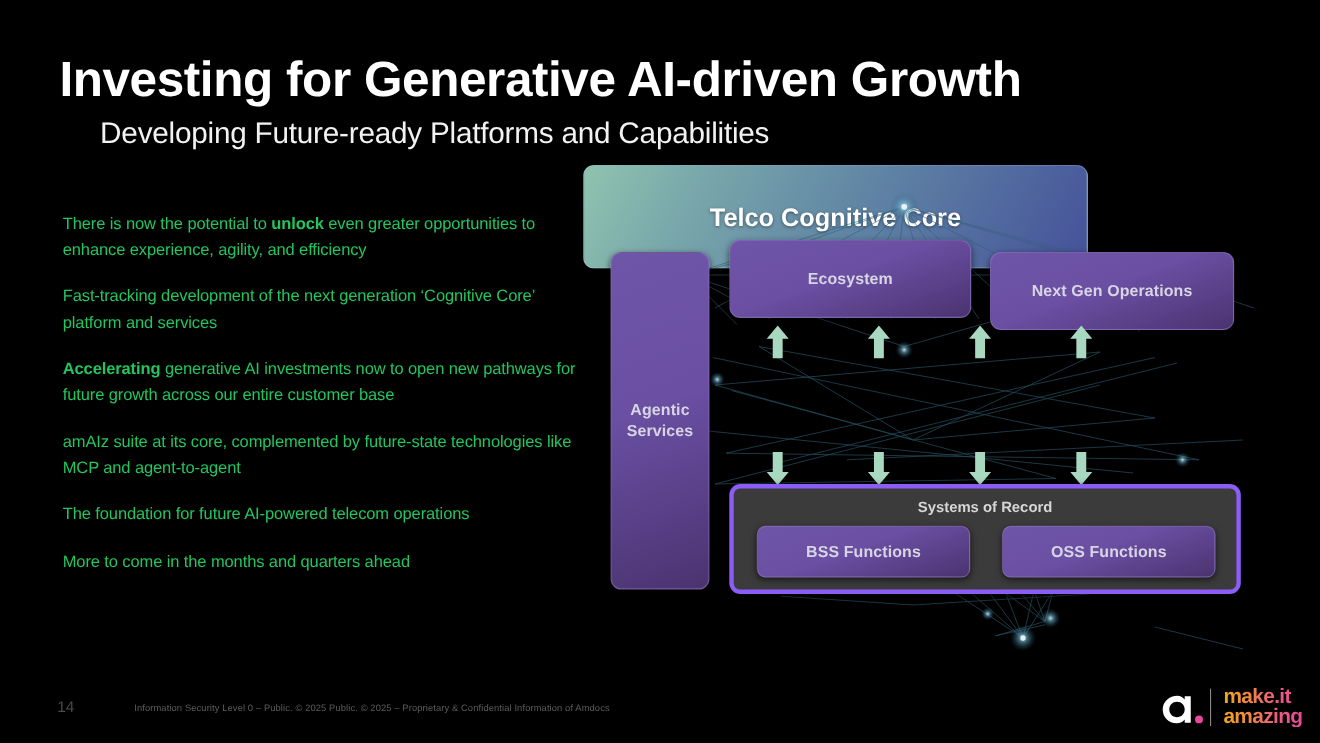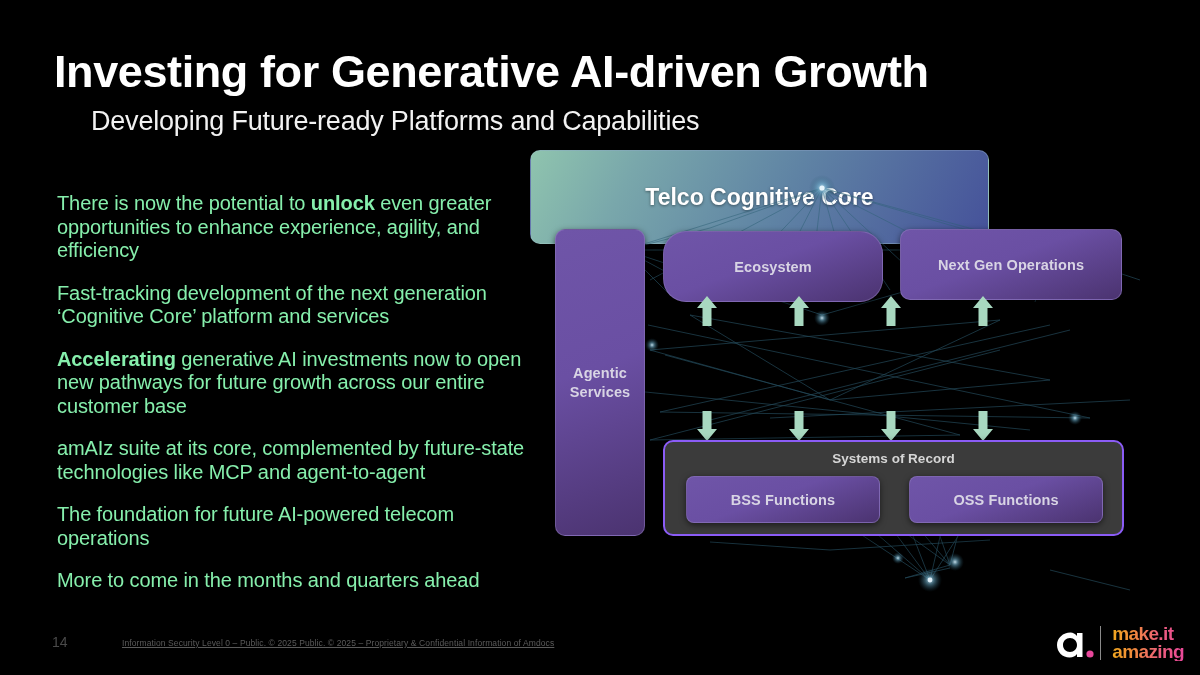--- a/index.html
+++ b/index.html
@@ -46,23 +46,23 @@
   }
 
   
   .bullets {
     position: absolute;
     left: 57px;
     top: 192px;
     width: 470px;
   }
   .bullet {
-    font-size: 20px;
+    font-size: 15px;
     line-height: 23.5px;
-    color: #86efac;
+    color: #22c55e;
     margin-bottom: 19px;
     letter-spacing: -0.1px;
   }
   .bullet:last-child { margin-bottom: 0; }
   .bullet b { font-weight: bold; }
 
   
   .diagram {
     position: absolute;
     left: 530px;
@@ -99,24 +99,23 @@
     left: 25px;
     top: 79px;
     width: 88px;
     height: 305px;
     line-height: 19px;
   }
 
   
   .ecosystem {
     left: 133px;
-    top: 81px;
+    top: 68px;
     width: 218px;
     height: 69px;
-    border-radius: 23px;
   }
   .nextgen {
     left: 370px;
     top: 79px;
     width: 220px;
     height: 69px;
   }
 
   
   .core {
@@ -139,21 +138,21 @@
 
   
   .sor {
     position: absolute;
     left: 133px;
     top: 290px;
     width: 457px;
     height: 92px;
     border-radius: 10px;
     background: #3b3b3b;
-    border: 2px solid #8b5cf6;
+    border: 4px solid #8b5cf6;
     box-shadow: 0 2px 7px rgba(0,0,0,0.5);
   }
   .sor-title {
     position: absolute;
     top: 9px;
     left: 0;
     right: 0;
     text-align: center;
     color: #d6d6d6;
     font-size: 13.5px;
@@ -190,21 +189,20 @@
     color: #4a4a4a;
   }
   .footer-text {
     position: absolute;
     left: 122px;
     top: 638px;
     font-size: 8.5px;
     color: #5b5b5b;
     letter-spacing: 0.1px;
     white-space: nowrap;
-    text-decoration: underline;
   }
 
   
   .logo {
     position: absolute;
     right: 16px;
     top: 618px;
     height: 50px;
     display: flex;
     align-items: center;

